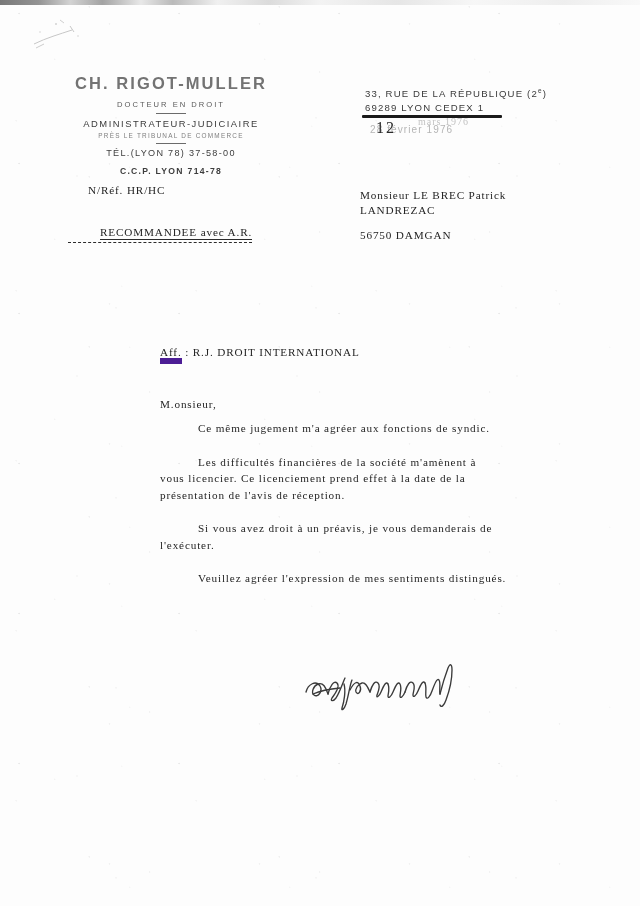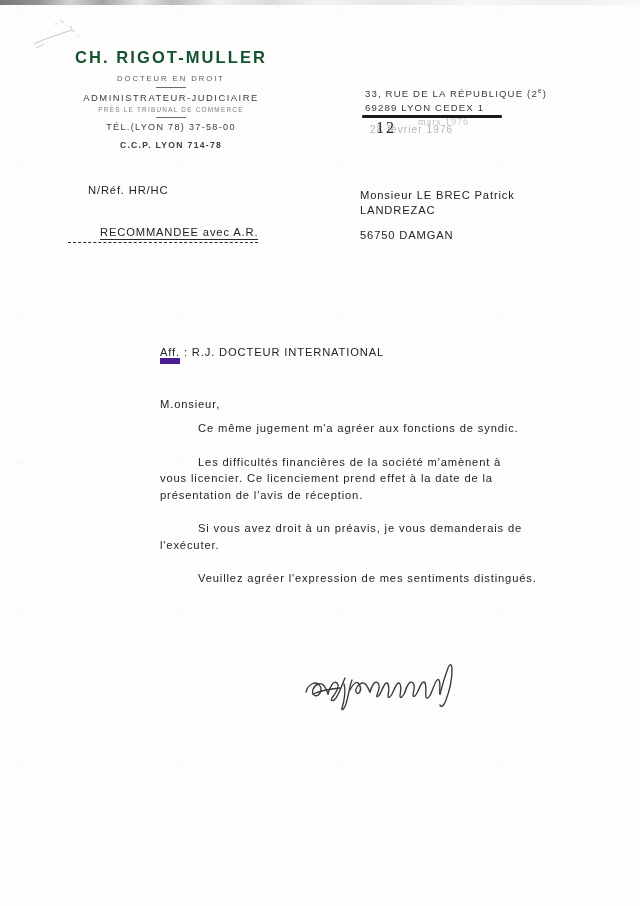--- a/index.html
+++ b/index.html
@@ -66,22 +66,23 @@
     top: 48px;
     width: 270px;
     text-align: center;
     font-family: "Liberation Sans", "DejaVu Sans", sans-serif;
     color: #2d2d2d;
   }
   .lh-name {
     font-size: 16.5px;
     letter-spacing: 2.1px;
     font-weight: 600;
-    color: #14532d;
+    color: #737373;
     white-space: nowrap;
+    margin-top: 26px;
   }
   .lh-sub1 {
     margin-top: 7px;
     font-size: 7.6px;
     letter-spacing: 2.0px;
     color: #5a5a5a;
   }
   .lh-rule {
     width: 30px;
     height: 1px;
@@ -169,21 +170,21 @@
     font-family: "Liberation Serif", "DejaVu Serif", serif;
     font-size: 10px;
     color: #9a9a9a;
     opacity: .6;
     letter-spacing: 1px;
     white-space: nowrap;
   }
 
   
   .tw {
-    font-family: Liberation Sans, sans-serif;
+    font-family: Liberation Serif, serif;
     font-size: 11.2px;
     letter-spacing: .85px;
     color: #242424;
   }
 
   .ref-line {
     position: absolute;
     left: 88px;
     top: 184px;
   }
@@ -303,21 +304,21 @@
     <span class="recommandee">RECOMMANDEE avec A.R.</span>
     <div class="dashline"></div>
   </div>
 
   <div class="recipient tw">
     <div>Monsieur LE BREC Patrick</div>
     <div>LANDREZAC</div>
   </div>
   <div class="recipient-city tw">56750 DAMGAN</div>
 
-  <div class="subject tw"><span class="u">Aff.</span><span> : </span><span>R.J. DOCTEUR INTERNATIONAL</span></div>
+  <div class="subject tw"><span class="u">Aff.</span><span> : </span><span>R.J. DROIT INTERNATIONAL</span></div>
 
   <div class="salutation tw">M.onsieur,</div>
 
   <div class="body-block tw">
     <p class="para">Ce même jugement m'a agréer aux fonctions de syndic.</p>
     <p class="para">Les difficultés financières de la société m'amènent à
 vous licencier. Ce licenciement prend effet à la date de la
 présentation de l'avis de réception.</p>
     <p class="para">Si vous avez droit à un préavis, je vous demanderais de
 l'exécuter.</p>

